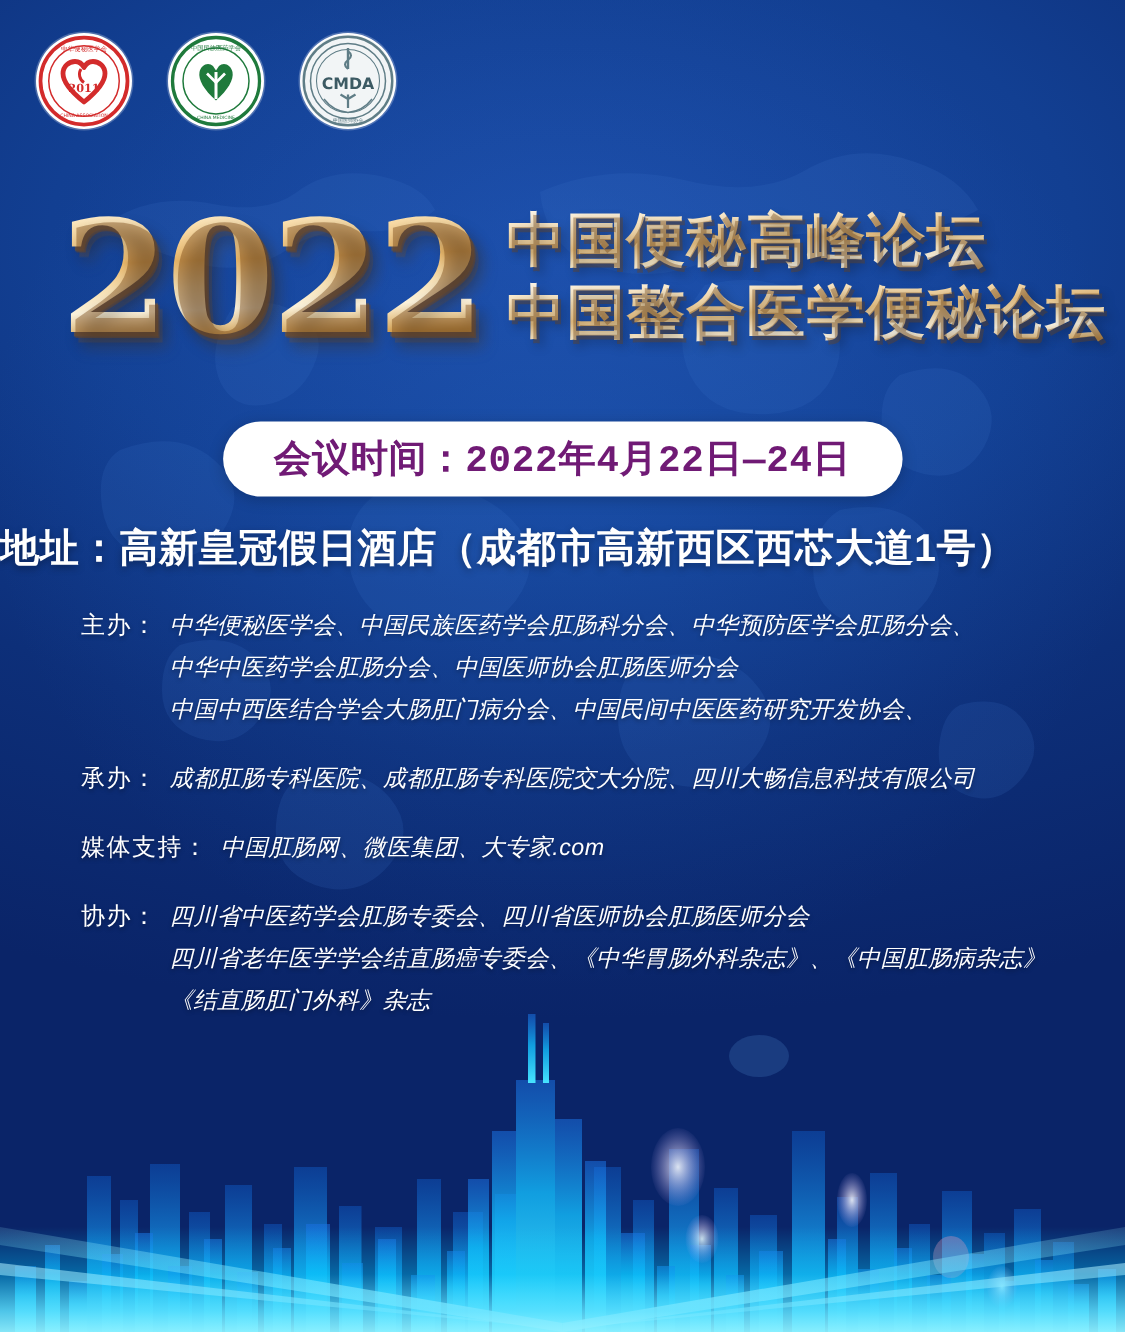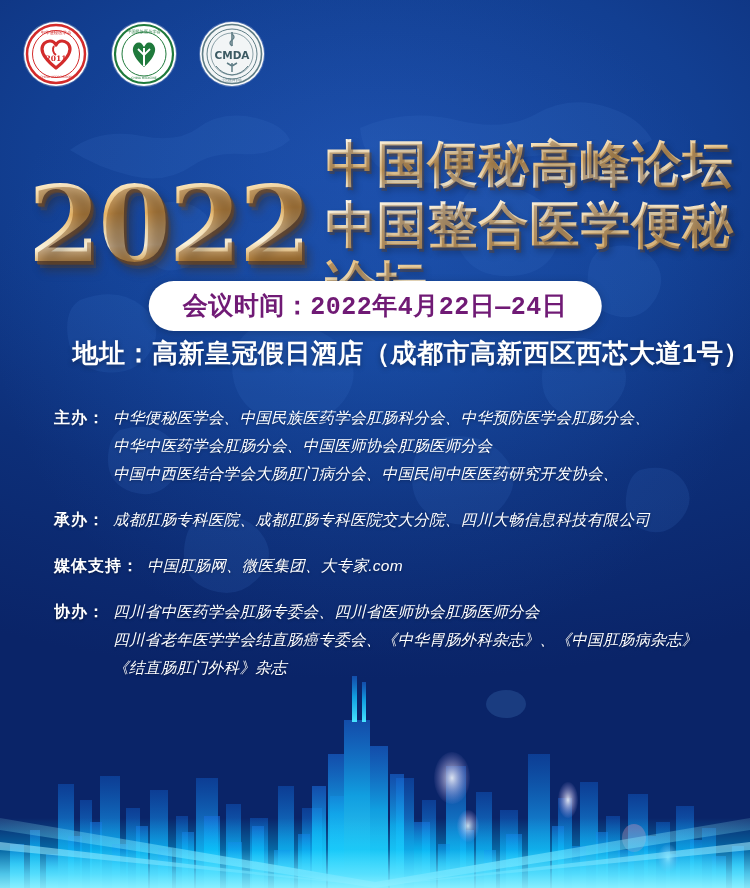--- a/index.html
+++ b/index.html
@@ -87,21 +87,21 @@
     padding-right: 4px;
   }
   .cn-titles {
     display: flex;
     flex-direction: column;
     gap: 2px;
   }
   .cn-title {
     font-family: Liberation Serif, serif;
     font-weight: 700;
-    font-size: 50px;
+    font-size: 39px;
     line-height: 1.18;
     letter-spacing: 1px;
     background: linear-gradient(177deg,
         #fffaf0 0%, #f9e6c3 22%, #edc républic 22%,
         #e9c284 46%, #f8e6c2 62%, #fdf6e6 74%, #ddb06a 90%, #cf9a4c 100%);
     background: linear-gradient(177deg,
         #fffaf0 0%, #f9e6c3 22%,
         #e9c284 46%, #f8e6c2 62%, #fdf6e6 74%, #ddb06a 90%, #cf9a4c 100%);
     -webkit-background-clip: text;
     background-clip: text;
@@ -123,49 +123,48 @@
     padding: 8px 34px 9px;
     border-radius: 999px;
     white-space: nowrap;
     box-shadow: 0 2px 10px rgba(0,0,0,.22);
     font-family: Liberation Mono, monospace;
   }
 
   
   .address {
     position: absolute;
-    top: 336px;
+    top: 348px;
     left: 0; right: 0;
-    text-align: right;
+    text-align: left;
     color: #ffffff;
     font-size: 26px;
     font-weight: 700;
     letter-spacing: .5px;
     text-shadow: 0 2px 5px rgba(0,0,0,.35);
     white-space: nowrap;
-    padding-left: 46px;
   }
 
   
   .credits {
     position: absolute;
     top: 404px;
     left: 54px;
     right: 36px;
     color: #ffffff;
   }
   .credit-group {
     display: flex;
     align-items: flex-start;
     margin-bottom: 18px;
   }
   .credit-label {
     flex: 0 0 auto;
     font-size: 16px;
-    font-weight: 700;
+    font-weight: 400;
     line-height: 28px;
     letter-spacing: 1px;
     white-space: nowrap;
     margin-right: 8px;
     text-shadow: 0 1px 3px rgba(0,0,0,.4);
   }
   .credit-lines {
     flex: 1 1 auto;
   }
   .credit-line {

